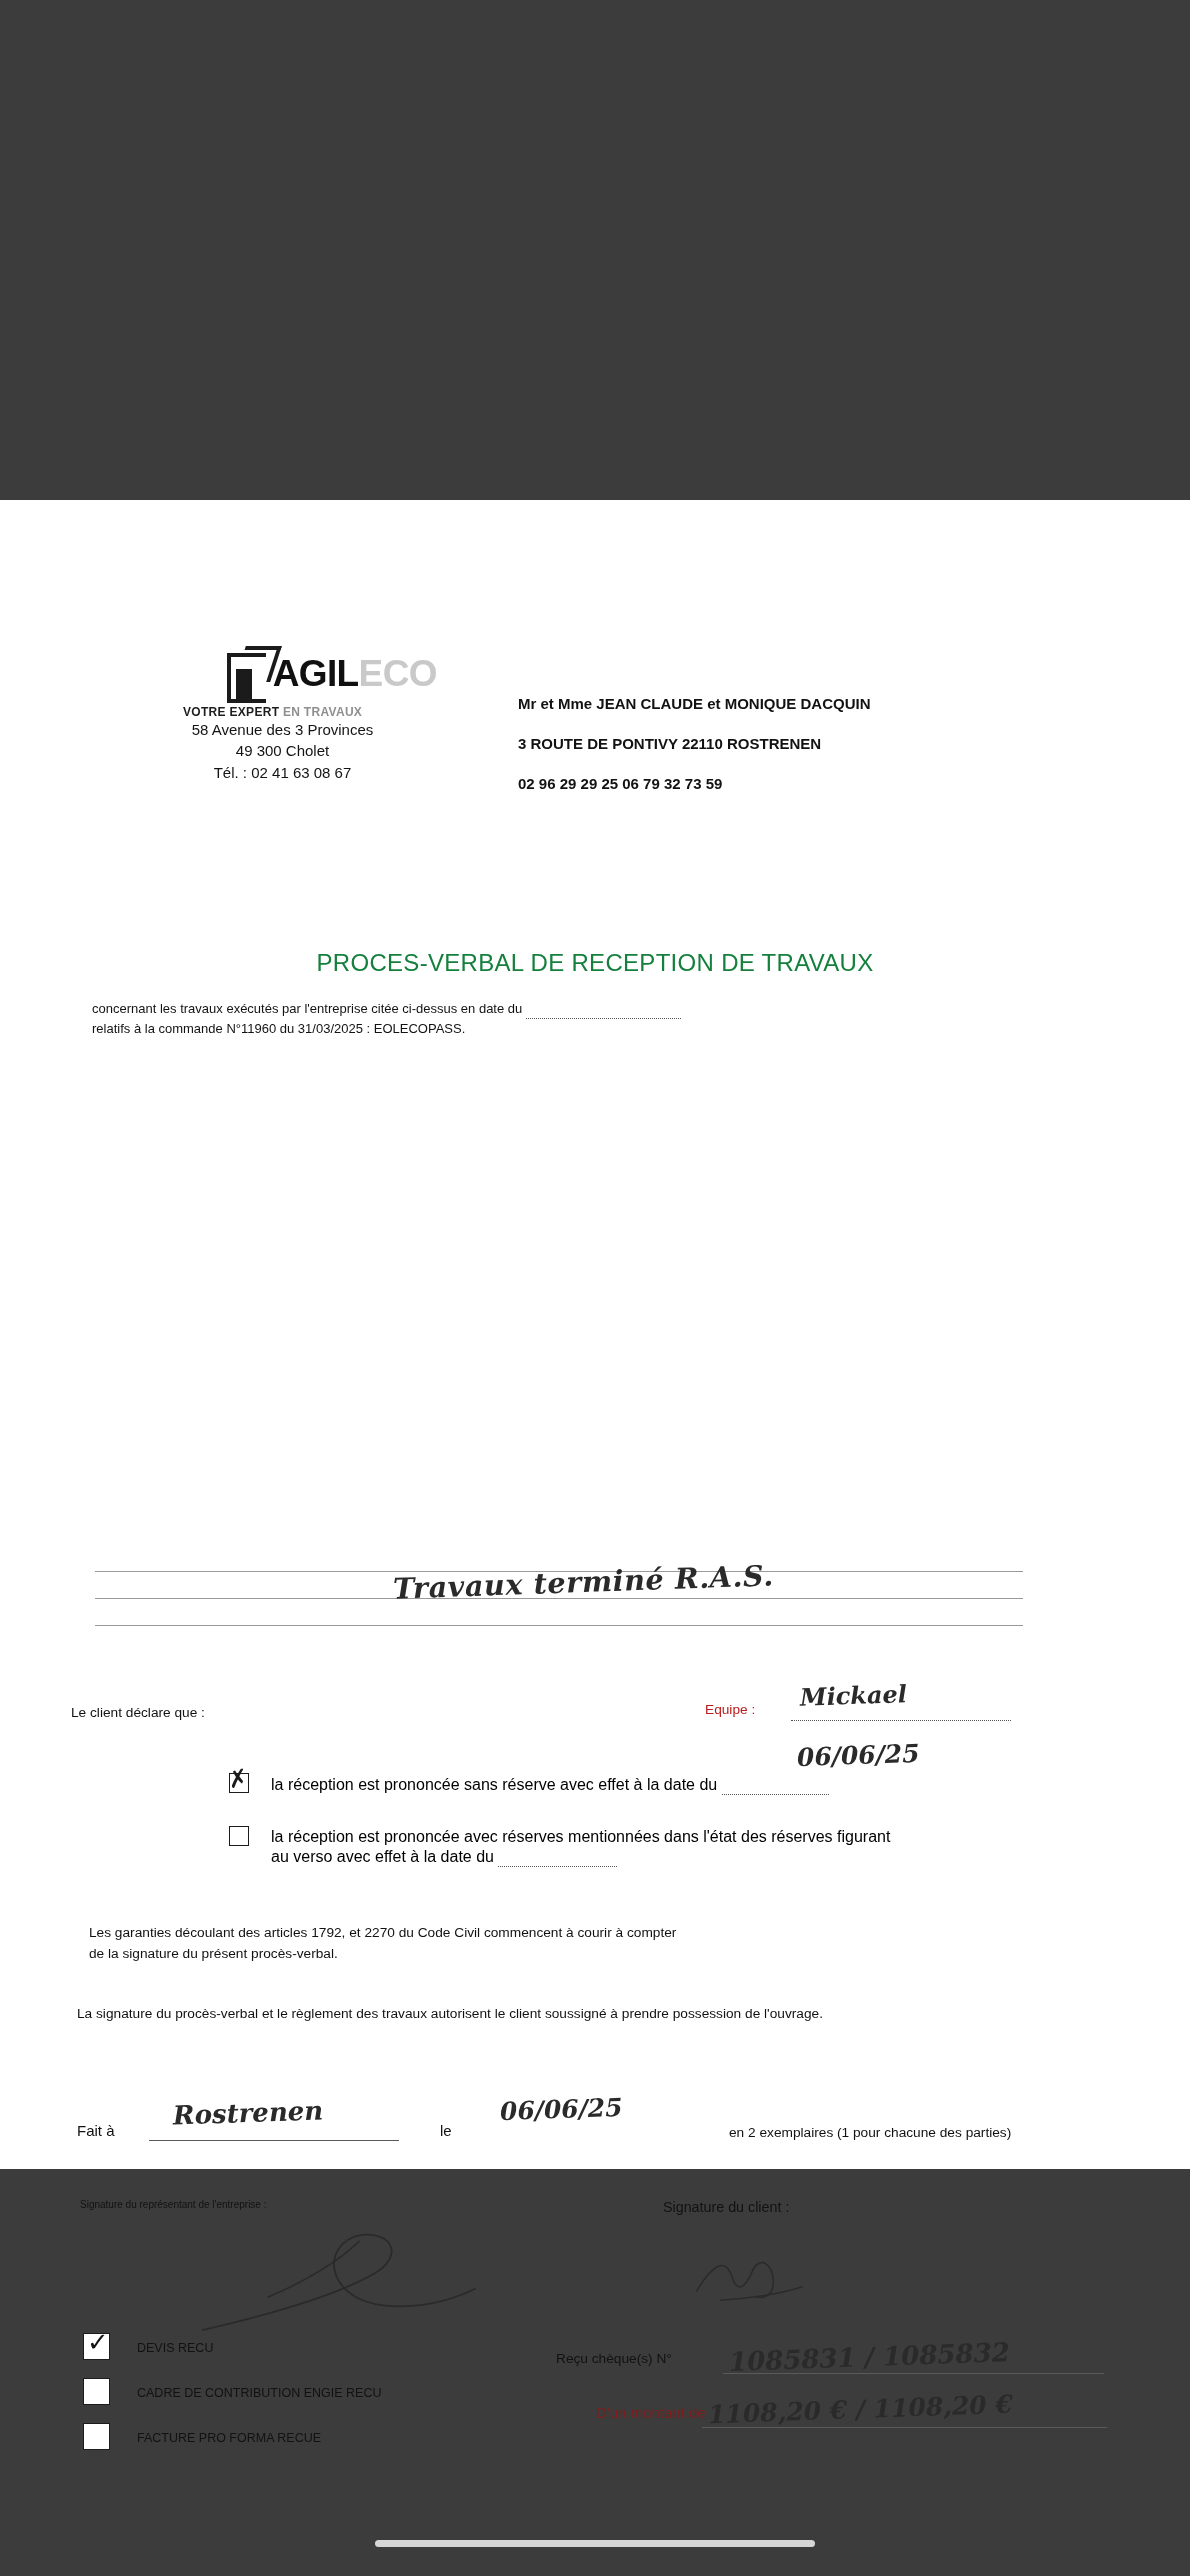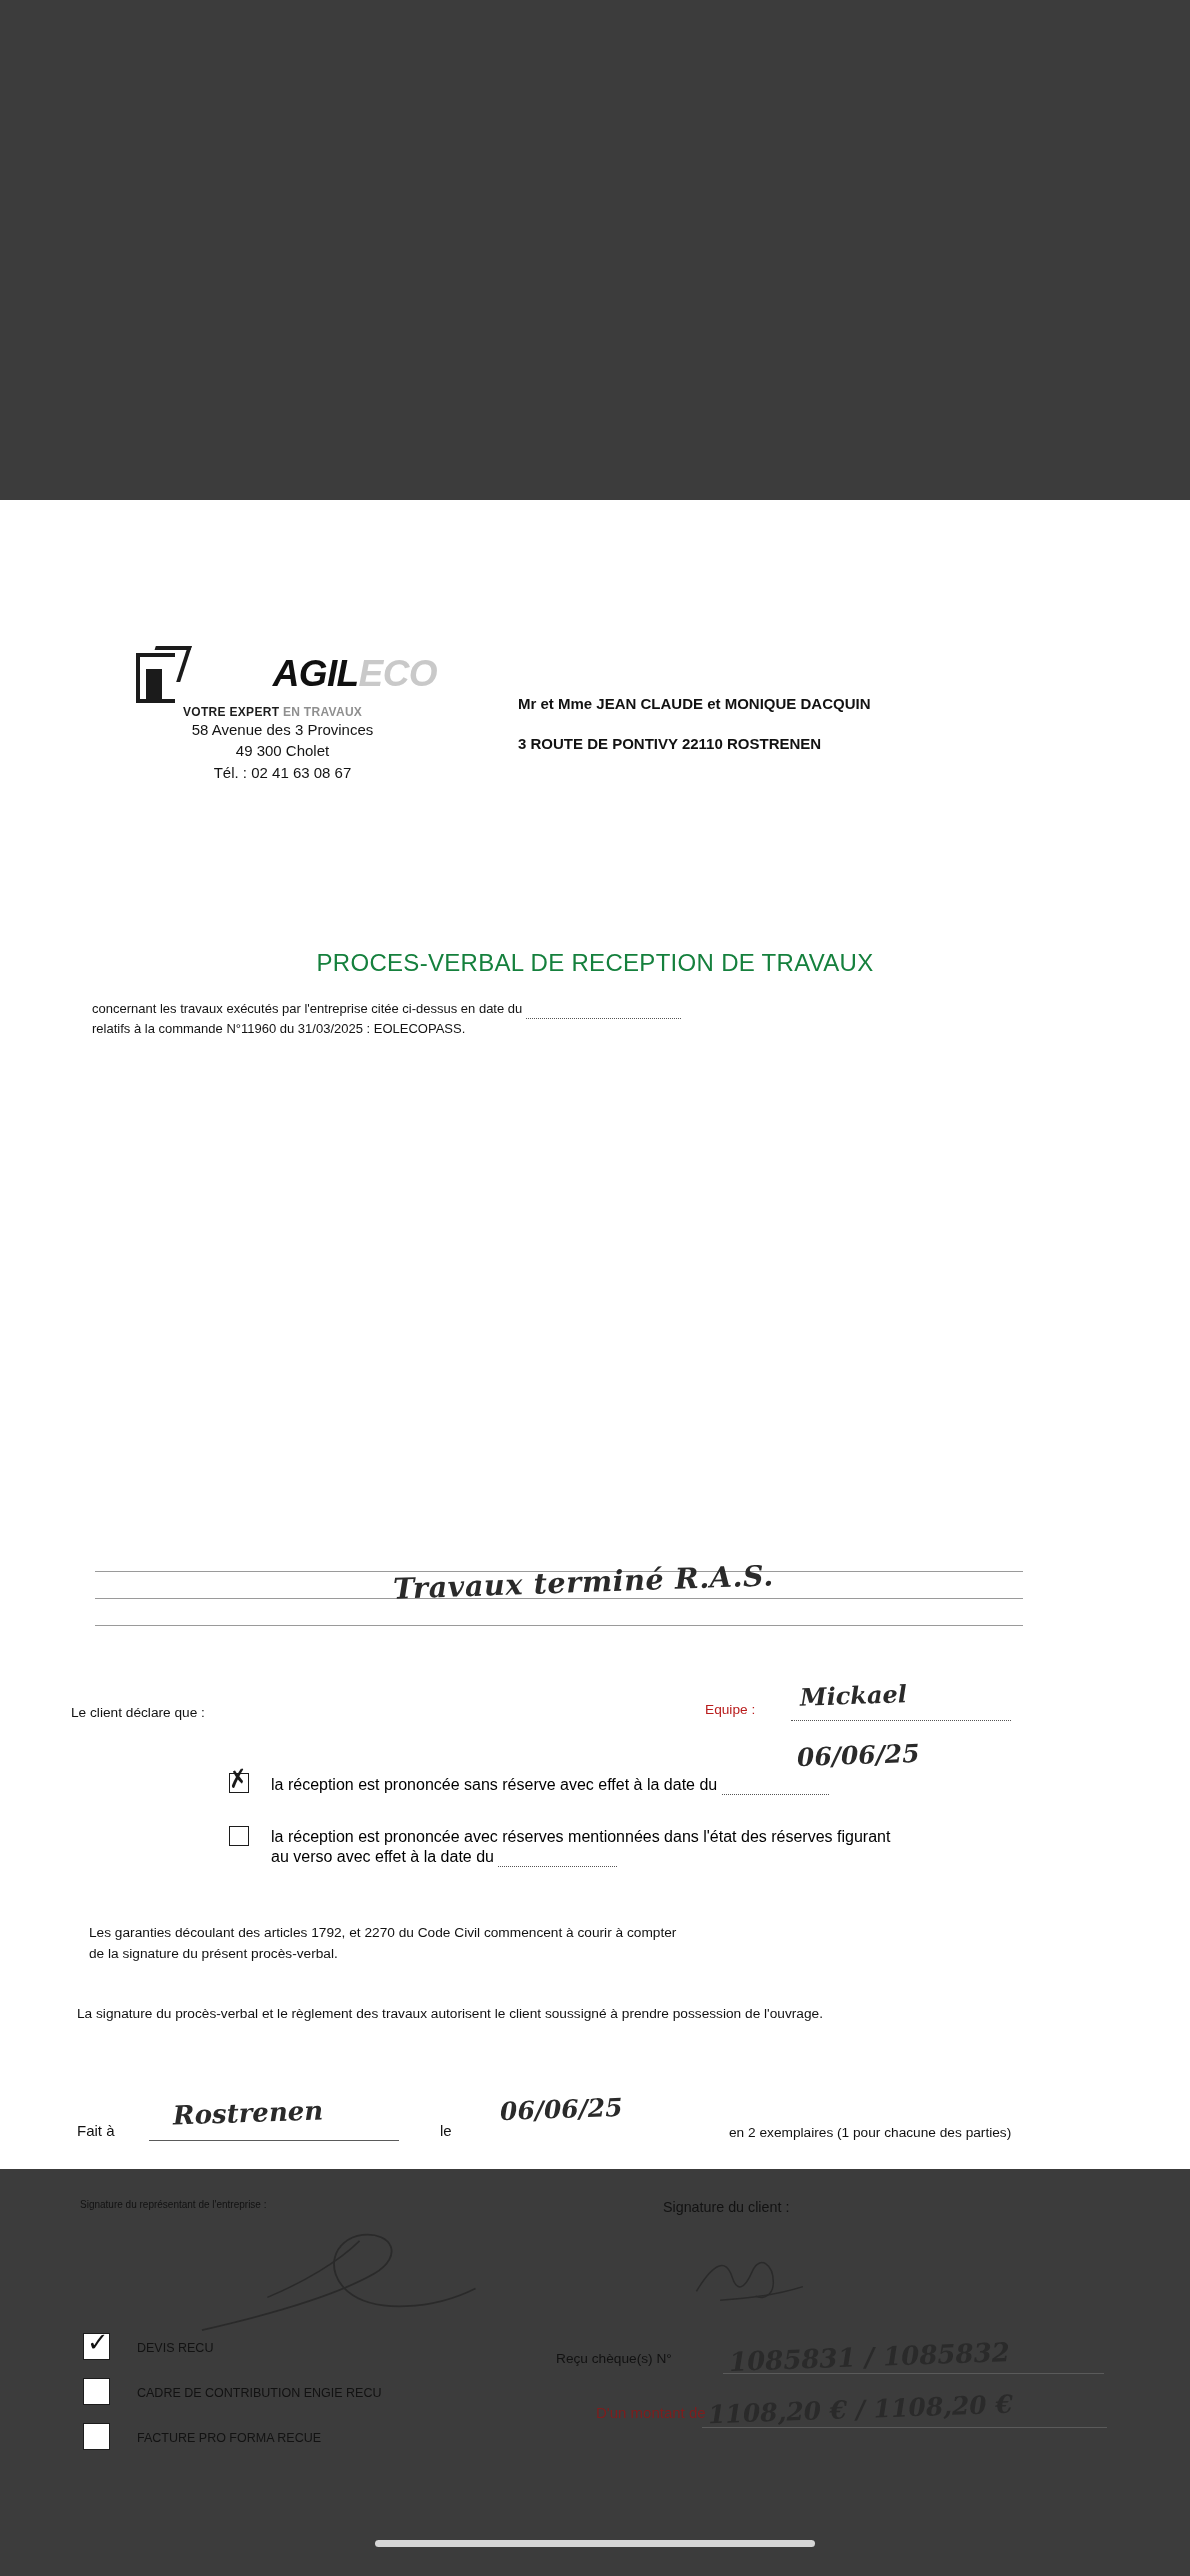--- a/index.html
+++ b/index.html
@@ -49,24 +49,23 @@
   .logo-block {
     position: absolute;
     left: 128px;
     top: 0px;
     width: 309px;
     text-align: center;
   }
   .logo-row {
     display: flex;
     align-items: flex-start;
-    justify-content: space-between;
+    justify-content: flex-end;
     height: 64px;
     padding-left: 6px;
-    font-style: italic;
   }
   .logo-mark {
     width: 46px;
     height: 55px;
     position: relative;
     flex: 0 0 auto;
   }
   .logo-mark .frame {
     position: absolute;
     left: 2.4px;
@@ -351,20 +350,21 @@
         </div>
         <div class="logo-sub"><span>VOTRE EXPERT</span> <span class="grey">EN TRAVAUX</span></div>
         <div class="addr-line">58 Avenue des 3 Provinces</div>
         <div class="addr-line">49 300 Cholet</div>
         <div class="addr-line">Tél. : 02 41 63 08 67</div>
       </div>
 
       <div class="client-block">
         <div class="client-line">Mr et Mme JEAN CLAUDE et MONIQUE DACQUIN</div>
         <div class="client-line">3 ROUTE DE PONTIVY   22110  ROSTRENEN</div>
+        <div class="client-line">02 96 29 29 25   06 79 32 73 59</div>
       </div>
 
     </div>
 
     <div class="doc-title">PROCES-VERBAL DE RECEPTION DE TRAVAUX</div>
 
     <div class="intro">
       <span>concernant les travaux exécutés par l'entreprise citée ci-dessus en date du</span>
       <span class="dotline" style="width:155px"></span><br>
       <span>relatifs à la commande N°11960 du 31/03/2025 : EOLECOPASS.</span>

